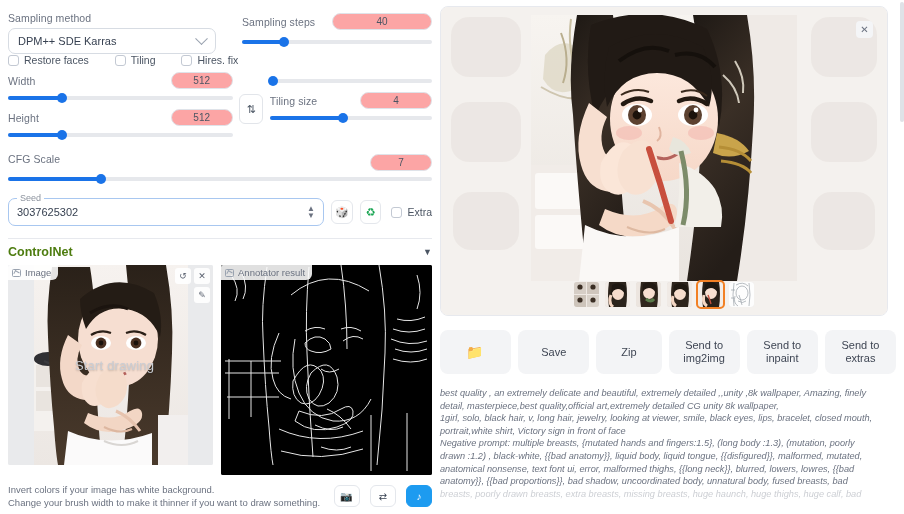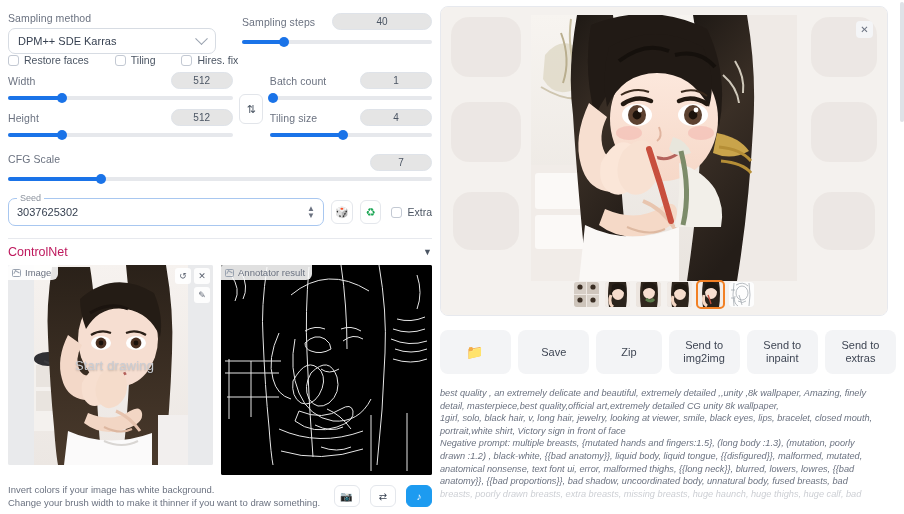--- a/index.html
+++ b/index.html
@@ -24,21 +24,21 @@
     background:#fff; display:flex; align-items:center; padding:0 9px;
     font-size:11px; color:#374151; justify-content:space-between;
   }
   .chev{ width:9px; height:9px; border-right:1.6px solid #9aa3b0; border-bottom:1.6px solid #9aa3b0;
          transform:rotate(45deg) translate(-2px,-2px); }
 
   
   .sg{ position:relative; }
   .sg-head{ display:flex; align-items:center; justify-content:space-between; }
   .numbox{
-    height:17px; min-width:62px; border:1px solid #dfe3e9; border-radius:9px; background:#e5e5e5;
+    height:17px; min-width:62px; border:1px solid #dfe3e9; border-radius:9px; background:#fca5a5;
     display:flex; align-items:center; justify-content:center; font-size:10px; color:#4b5563;
   }
   .track{ position:relative; height:11px; margin-top:3px; display:flex; align-items:center; }
   .track .bar{ position:absolute; left:0; right:0; height:4px; border-radius:3px; background:#e6e8ec; }
   .track .fill{ position:absolute; left:0; height:4px; border-radius:3px; background:#1a73e8; }
   .track .knob{ position:absolute; width:10px; height:10px; border-radius:50%; background:#1a73e8;
                 transform:translateX(-5px); }
 
   
   .cbrow{ display:flex; align-items:center; gap:5px; }
@@ -63,21 +63,21 @@
   .seed-val{ font-size:11px; color:#374151; }
   .spin{ position:absolute; right:8px; font-size:8px; line-height:7px; color:#6b7280; text-align:center; }
   .iconbtn{
     width:22px; height:24px; border:1px solid #e4e7ec; border-radius:6px; background:#fff;
     display:flex; align-items:center; justify-content:center; font-size:11px;
   }
 
   .hr{ height:1px; background:#e7e9ee; }
 
   
-  .cn-title{ font-size:12.5px; color:#be185d; }
+  .cn-title{ font-size:12.5px; color:#4d7c0f;font-weight:bold; }
   .cn-caret{ font-size:9px; color:#4b5563; }
 
   .imgpane{ position:relative; background:#e9eaec; overflow:hidden; border-radius:2px; }
   .pane-tag{
     position:absolute; top:0; left:0; z-index:4; background:rgba(255,255,255,.88);
     border-bottom-right-radius:6px; padding:2px 7px 2px 4px;
     display:flex; align-items:center; gap:4px; font-size:9.5px; color:#6b7280;
   }
   .tag-ico{ width:9px; height:8px; border:1.1px solid #9aa3b0; border-radius:1.5px; position:relative; }
   .tag-ico:after{ content:""; position:absolute; left:1px; bottom:1px; width:4px; height:3px;
@@ -201,24 +201,20 @@
       </div>
 
       <div style="width:38px; display:flex; align-items:center; justify-content:center; padding-top:6px;">
         <div class="swapbtn">
           <span>⇅</span>
         </div>
       </div>
 
       <div style="width:166px">
         <div class="sg">
-          <div class="sg-head">
-            <div class="lbl">Batch count</div>
-            <div class="numbox" style="min-width:72px">1</div>
-          </div>
           <div class="track">
             <span class="bar"></span>
             <span class="fill" style="width:1%"></span>
             <span class="knob" style="left:2%"></span>
           </div>
         </div>
         <div class="sg" style="margin-top:6px">
           <div class="sg-head">
             <div class="lbl">Tiling size</div>
             <div class="numbox" style="min-width:72px">4</div>

